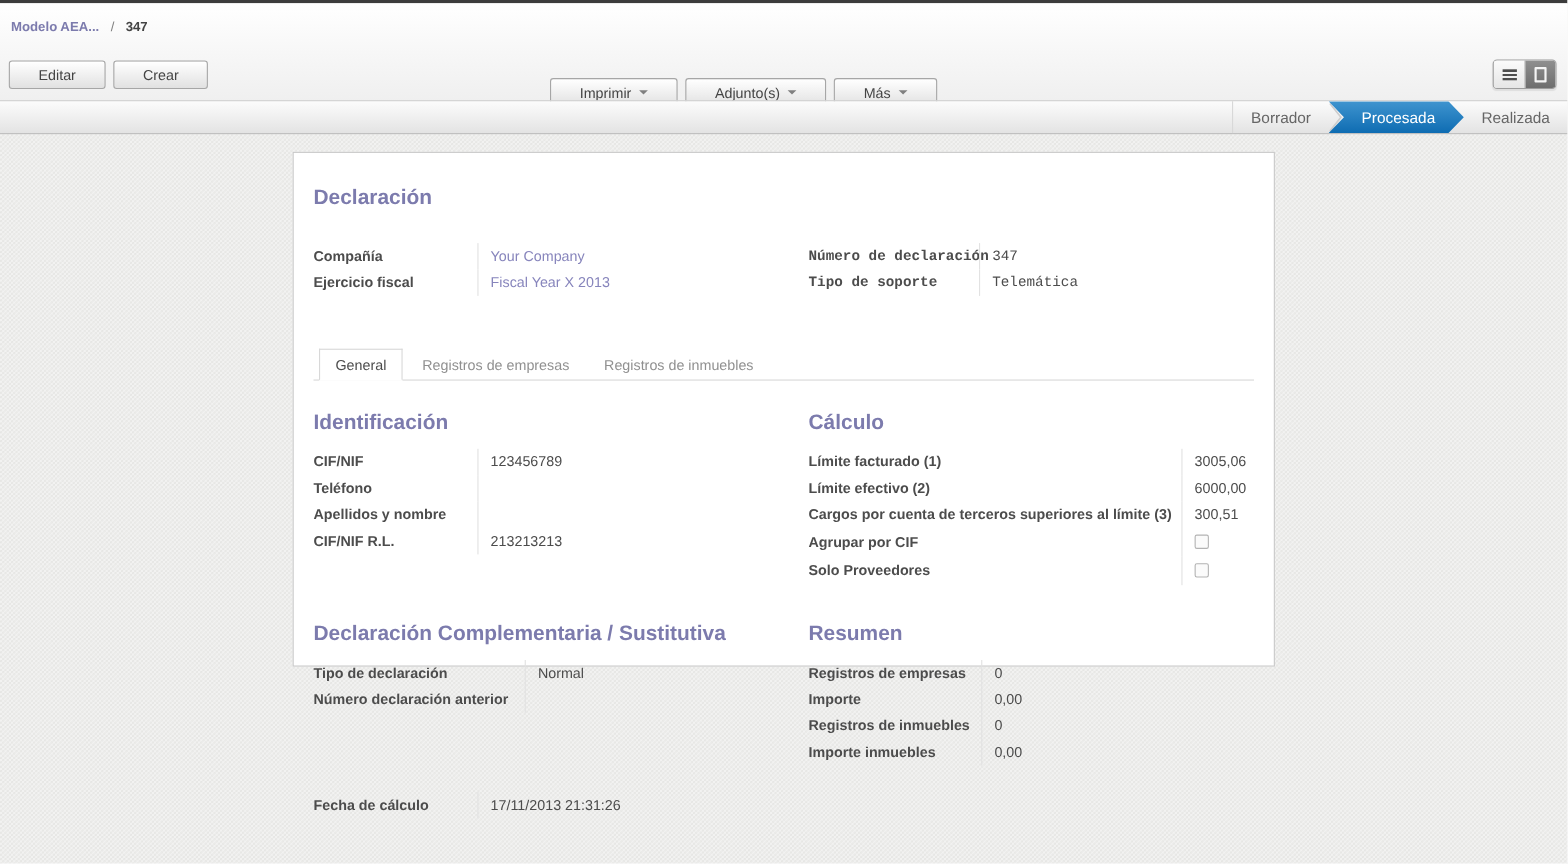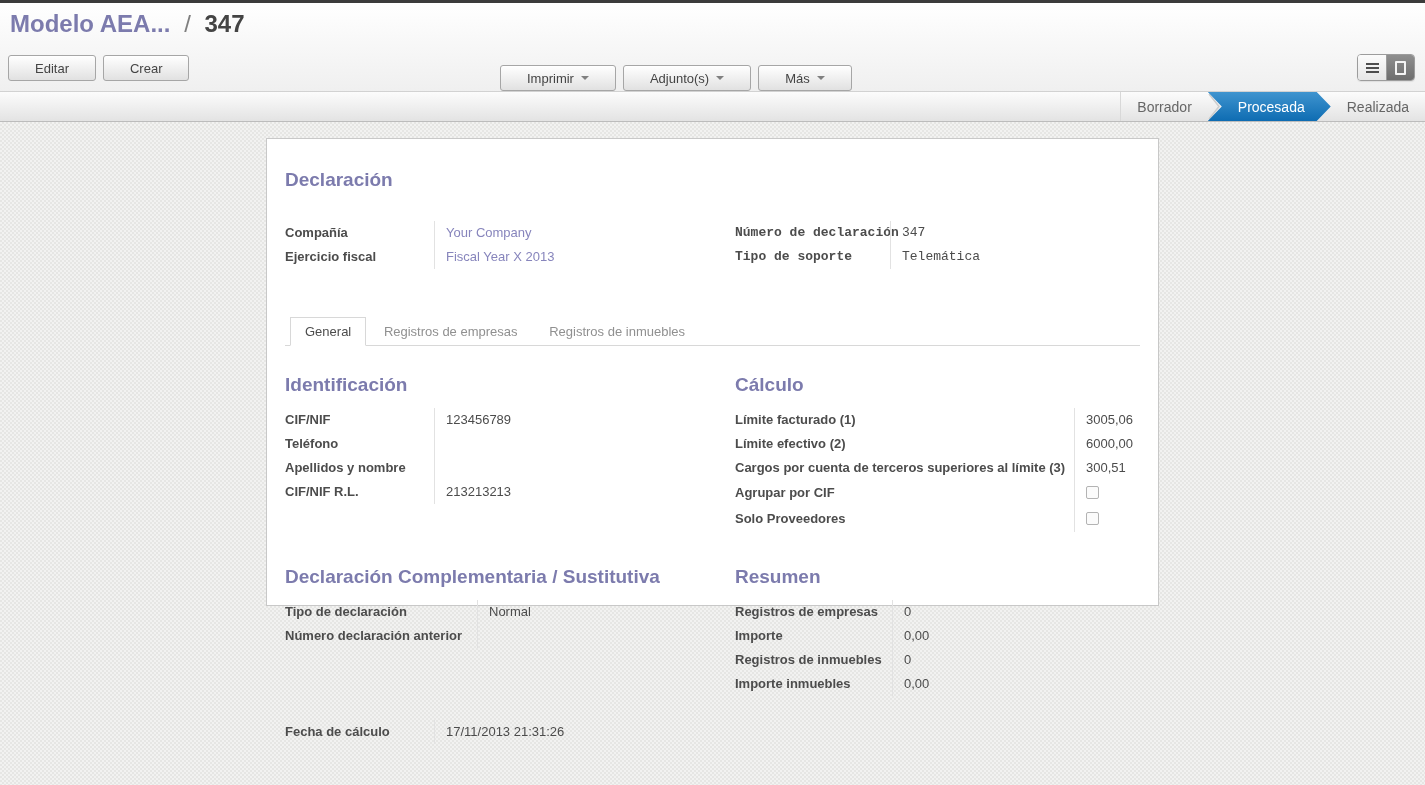--- a/index.html
+++ b/index.html
@@ -12,27 +12,27 @@
   html,body{margin:0;padding:0;}
   body{
     width:1425px;height:785px;overflow:hidden;
     font-family:"Liberation Sans","DejaVu Sans",sans-serif;
     font-size:13px;color:#4c4c4c;background:#fff;
   }
   
   .top-border{height:3px;background:#3c3c3c;}
   .main-header{background:linear-gradient(#ffffff,#eaeaea);}
   .breadcrumb-row{height:42px;display:flex;align-items:center;padding:0 10px;}
-  .breadcrumb{font-size:24px;font-weight:bold;}
+  .breadcrumb{font-size:12px;font-weight:bold;}
   .crumb-link{color:var(--accent);cursor:pointer;}
   .crumb-sep{color:#7f7f7f;font-weight:normal;margin:0 7px;}
   .crumb-current{color:#444;}
   .toolbar1{height:46px;position:relative;display:flex;align-items:center;padding:0 8px;}
   .left-buttons{display:flex;gap:7px;}
-  .center-buttons{position:absolute;left:500px;top:0;height:100%;display:flex;align-items:flex-end;gap:7px;}
+  .center-buttons{position:absolute;left:500px;top:16px;height:100%;display:flex;align-items:center;gap:7px;}
   .btn{
     display:inline-flex;align-items:center;justify-content:center;gap:7px;
     height:26px;padding:0 26px;
     background:linear-gradient(#ffffff,#e1e1e1);
     border:1px solid #a6a6a6;border-radius:3px;
     color:#444;font-size:13px;cursor:pointer;white-space:nowrap;
     box-shadow:inset 0 1px 0 rgba(255,255,255,.8);
   }
   .caret{width:0;height:0;border-left:4px solid transparent;border-right:4px solid transparent;border-top:4px solid #808080;}
   

